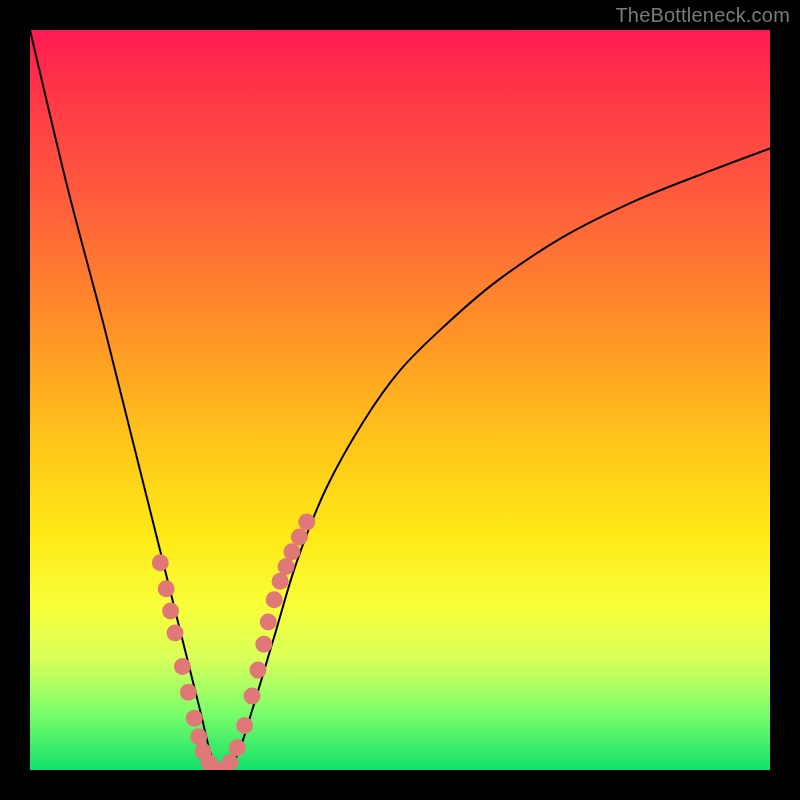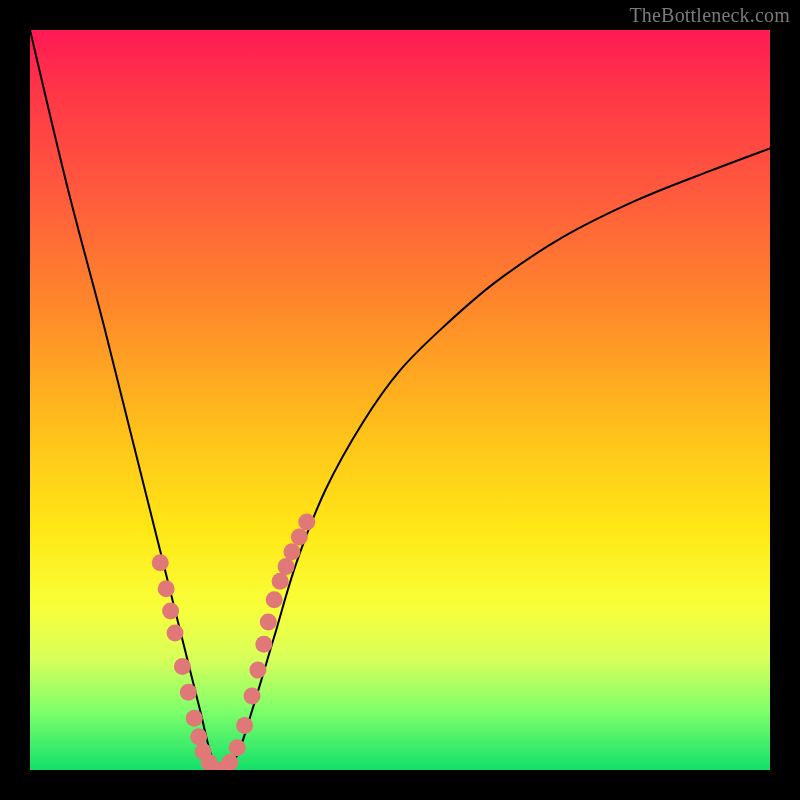--- a/index.html
+++ b/index.html
@@ -41,21 +41,20 @@
     );
   }
   .watermark {
     position: absolute;
     top: 4px;
     right: 10px;
     color: #7a7a7a;
     font-size: 20px;
     font-weight: 500;
     letter-spacing: 0.2px;
-    font-family: Liberation Serif, serif;
   }
   svg.curve {
     position: absolute;
     top: 0;
     left: 0;
     width: 740px;
     height: 740px;
   }
 </style>
 </head>

